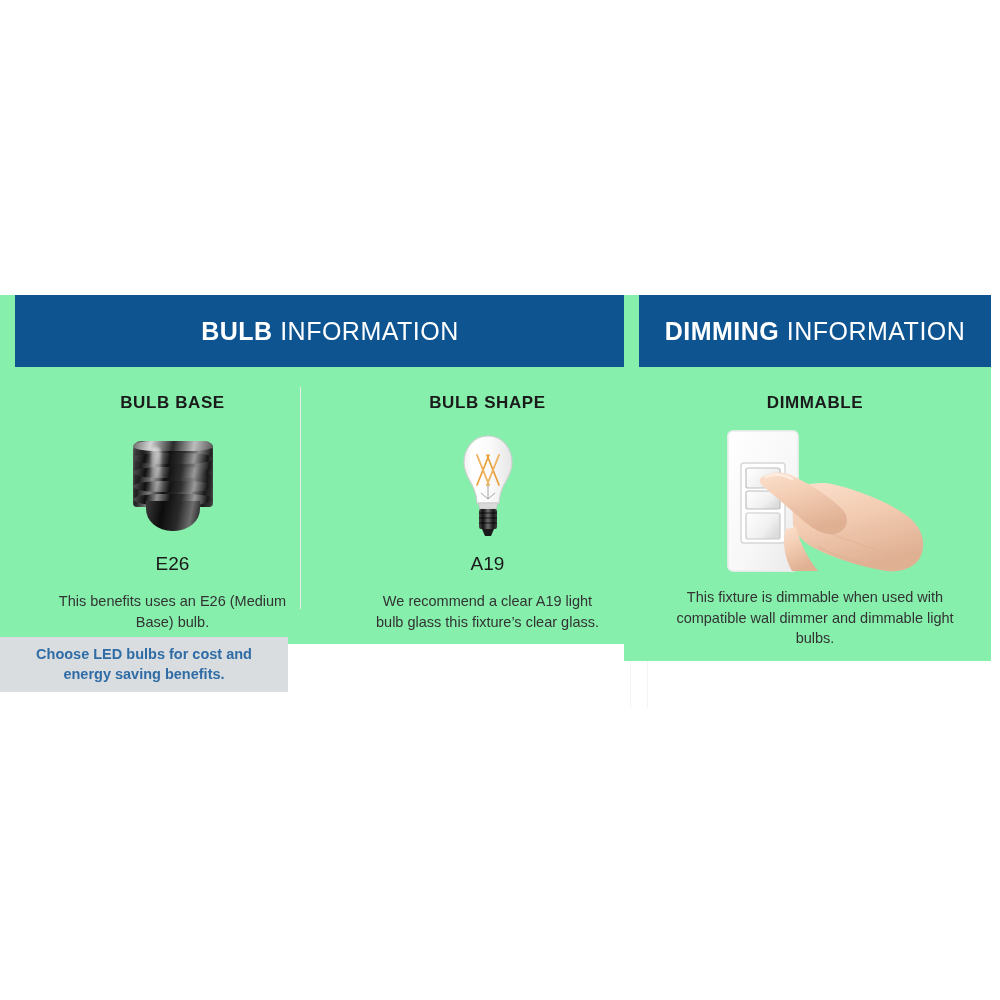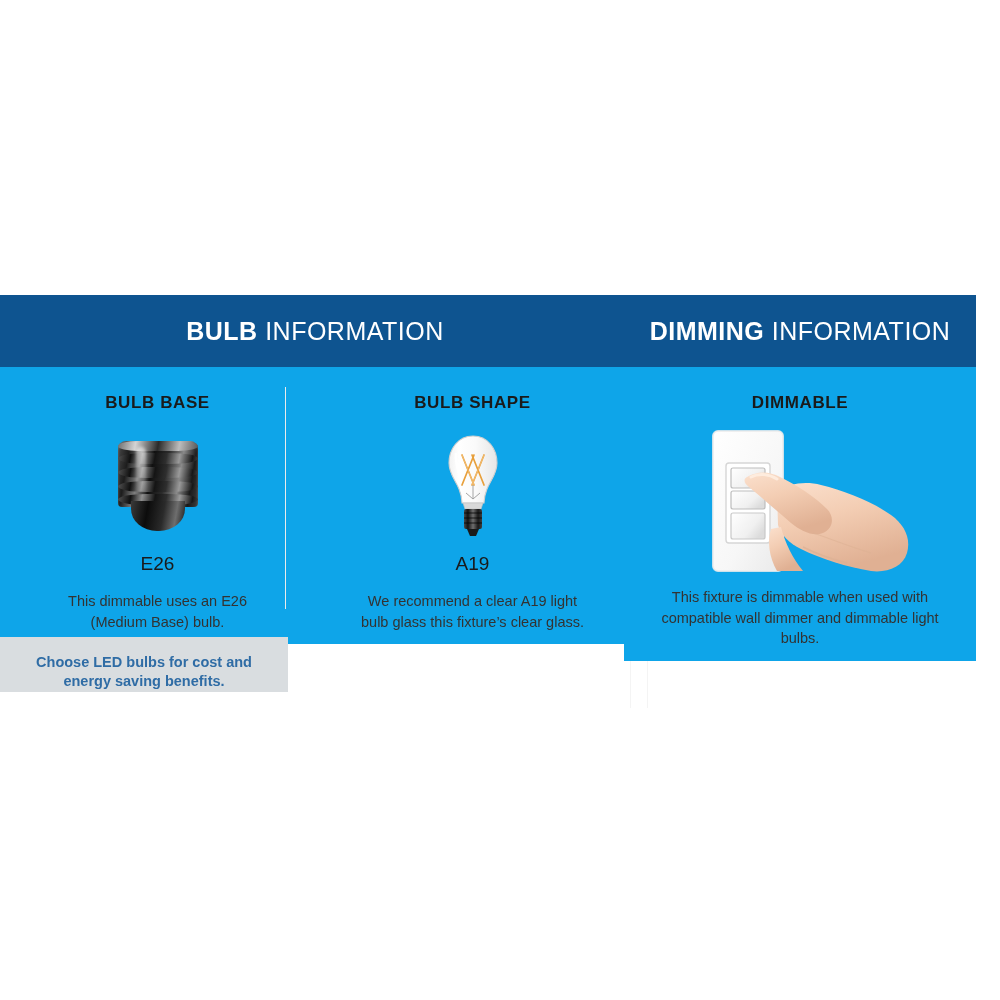--- a/index.html
+++ b/index.html
@@ -13,21 +13,22 @@
     position: relative;
     font-family: "Liberation Sans", sans-serif;
     -webkit-font-smoothing: antialiased;
     overflow: hidden;
   }
 
   
   .panel {
     position: absolute;
     top: 295px;
-    background: #0ea5e9;
+    background: #86efac;
+    padding-left: 15px;
   }
   #panel-bulb   { left: 0px;   width: 630px; }
   #panel-dimming{ left: 624px; width: 352px; }
 
   .panel-header {
     height: 72px;
     background: #0e5490;
     color: #ffffff;
     display: flex;
     align-items: center;
@@ -97,21 +98,21 @@
 
   
   .callout {
     position: absolute;
     left: 0px;
     top: 637px;
     width: 288px;
     height: 55px;
     background: #d9dde0;
     display: flex;
-    align-items: flex-end;
+    align-items: center;
     justify-content: center;
   }
   .callout-text {
     font-size: 14.5px;
     line-height: 1.35;
     font-weight: 700;
     color: #2f6ca5;
     text-align: center;
     max-width: 250px;
   }
@@ -211,21 +212,21 @@
           <div class="bb-thread bb-t1"></div>
           <div class="bb-thread bb-t2"></div>
           <div class="bb-thread bb-t3"></div>
           <div class="bb-thread bb-t4"></div>
           <div class="bb-tip"></div>
           <div class="bb-rim"></div>
           <div class="bb-hl"></div>
         </div>
       </div>
       <p class="col-value">E26</p>
-      <p class="col-desc">This dimmable uses an E26 (Medium Base) bulb.</p>
+      <p class="col-desc">This benefits uses an E26 (Medium Base) bulb.</p>
     </div>
 
     <div class="col" id="col-bulb-shape">
       <p class="col-title">BULB SHAPE</p>
       <div class="col-figure">
         <svg class="bulb-a19" viewBox="0 0 62 108">
           <defs>
             <linearGradient id="glass" x1="0" y1="0" x2="1" y2="0">
               <stop offset="0" stop-color="#f2f2f2"></stop>
               <stop offset="0.2" stop-color="#ffffff"></stop>

